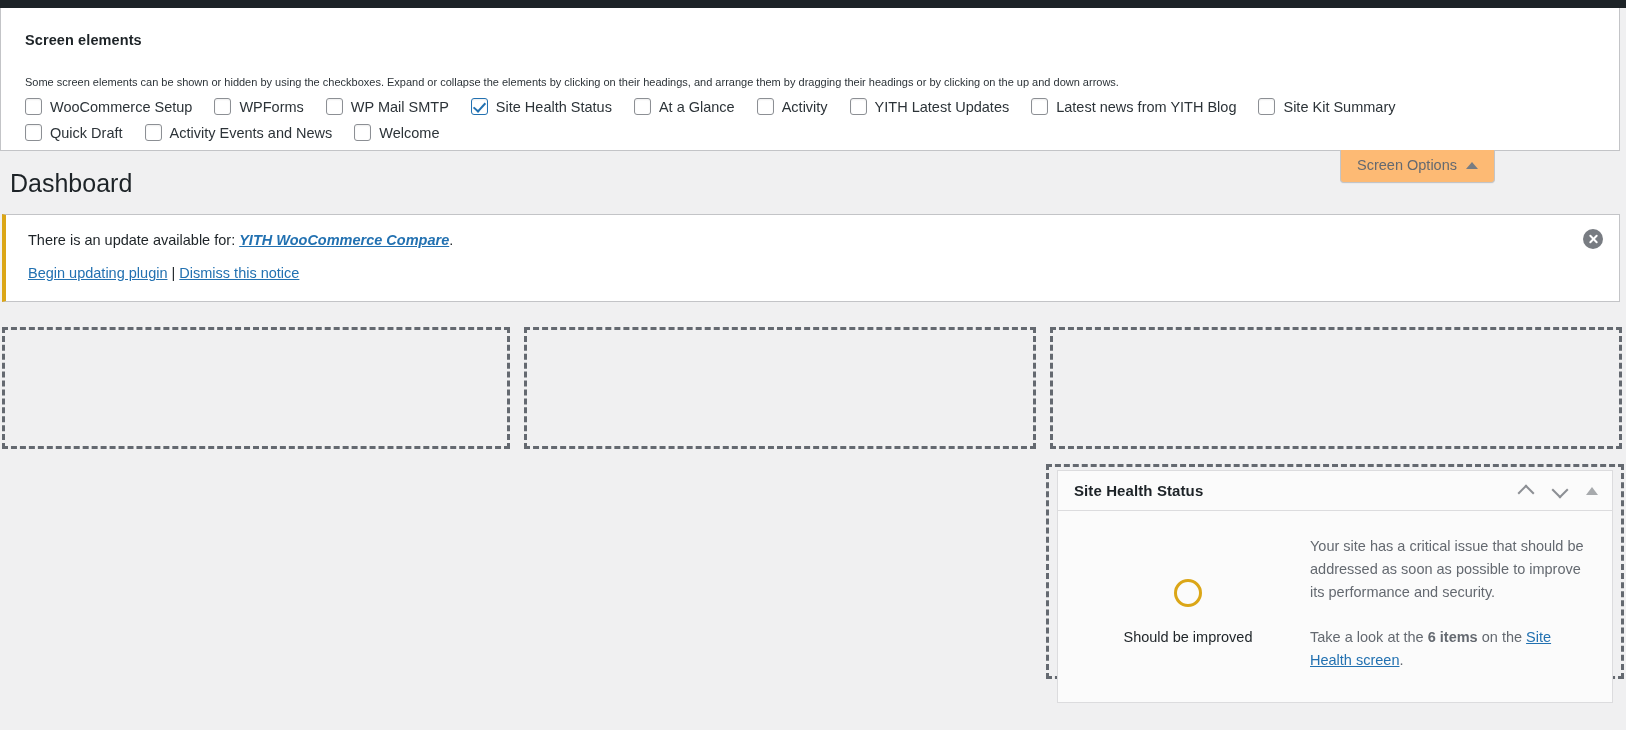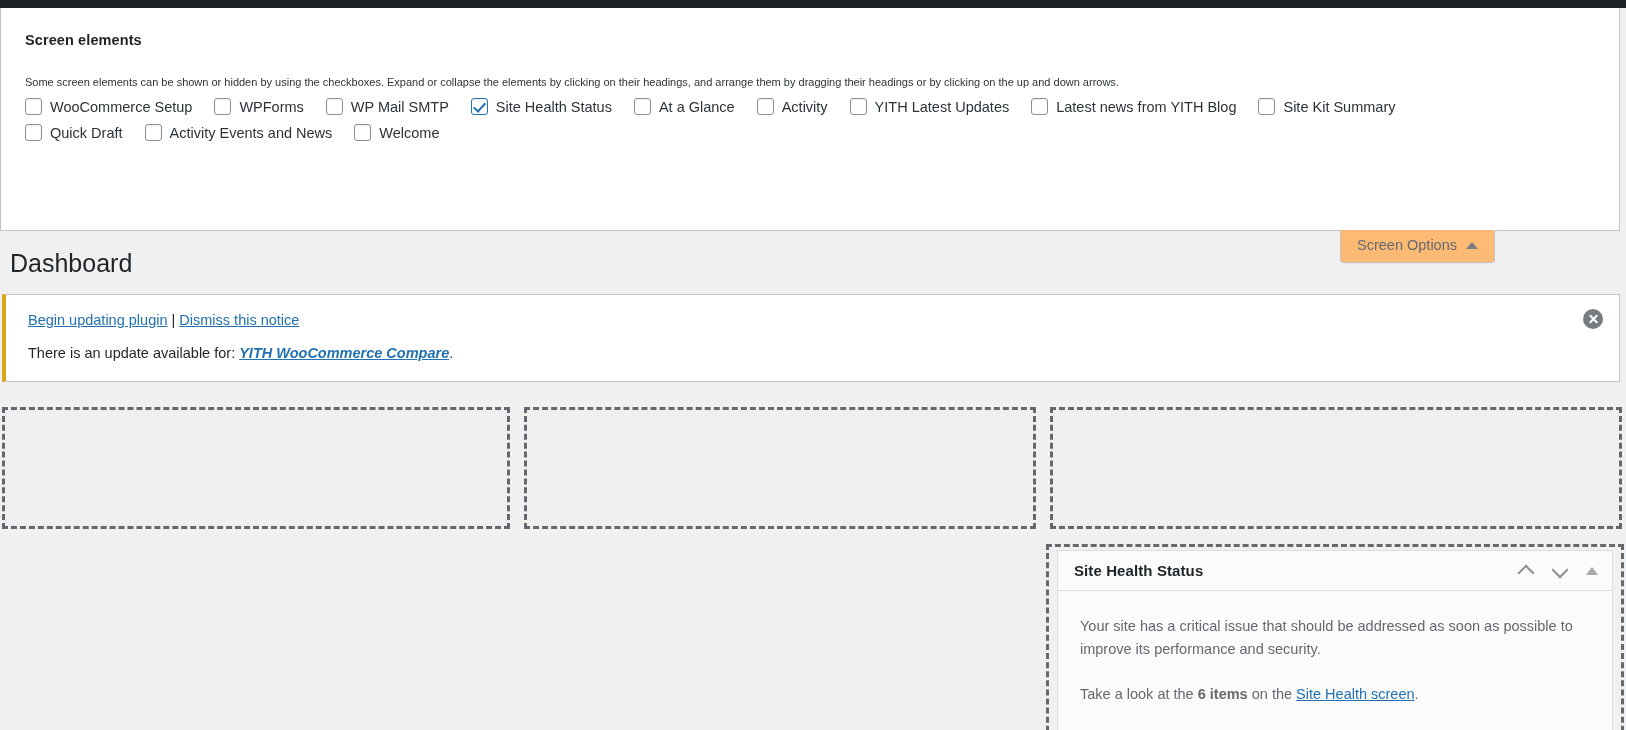--- a/index.html
+++ b/index.html
@@ -23,21 +23,21 @@
   
   .screen-options-panel {
     position: relative;
     background: #ffffff;
     border-left: 1px solid #c3c4c7;
     border-bottom: 1px solid #c3c4c7;
     border-right: 1px solid #c3c4c7;
     margin-left: 0;
     margin-right: 6px;
     padding: 14px 20px 14px 24px;
-    height: 223px;
+    height: 143px;
   }
   .so-title {
     font-size: 14.5px;
     font-weight: bold;
     color: #1d2327;
     margin: 10px 0 0 0;
     letter-spacing: .1px;
   }
   .so-desc {
     font-size: 11px;
@@ -357,27 +357,27 @@
   <div class="so-tab">
     <span>Screen Options</span>
     <span class="tri-up"></span>
   </div>
 </div>
 
 <h1 class="page-title">Dashboard</h1>
 
 <div class="notice">
   <p>
+    <span>There is an update available for:</span>
+    <a href="#" class="em">YITH WooCommerce Compare</a><span>.</span>
+  </p>
+  <p>
     <a href="#">Begin updating plugin</a>
     <span>|</span>
     <a href="#">Dismiss this notice</a>
-  </p>
-  <p>
-    <span>There is an update available for:</span>
-    <a href="#" class="em">YITH WooCommerce Compare</a><span>.</span>
   </p>
   <button class="notice-dismiss"></button>
 </div>
 
 <div class="dash-wrap">
   <div class="dropzone dz1"></div>
   <div class="dropzone dz2"></div>
   <div class="dropzone dz3"></div>
   <div class="dropzone dz4"></div>
 
@@ -390,20 +390,24 @@
           </span>
         <span class="ctl">
             <span class="chev down"></span>
           </span>
         <span class="ctl">
             <span class="tri-toggle"></span>
           </span>
       </div>
     </div>
     <div class="widget-body">
+      <div class="health-left">
+        <div class="health-ring"></div>
+        <div class="health-label">Should be improved</div>
+      </div>
       <div class="health-right">
         <p>Your site has a critical issue that should be addressed as soon as possible to improve its performance and security.</p>
         <p>
           <span>Take a look at the</span>
           <b>6 items</b>
           <span>on the</span>
           <a href="#">Site Health screen</a><span>.</span>
         </p>
       </div>
     </div>

